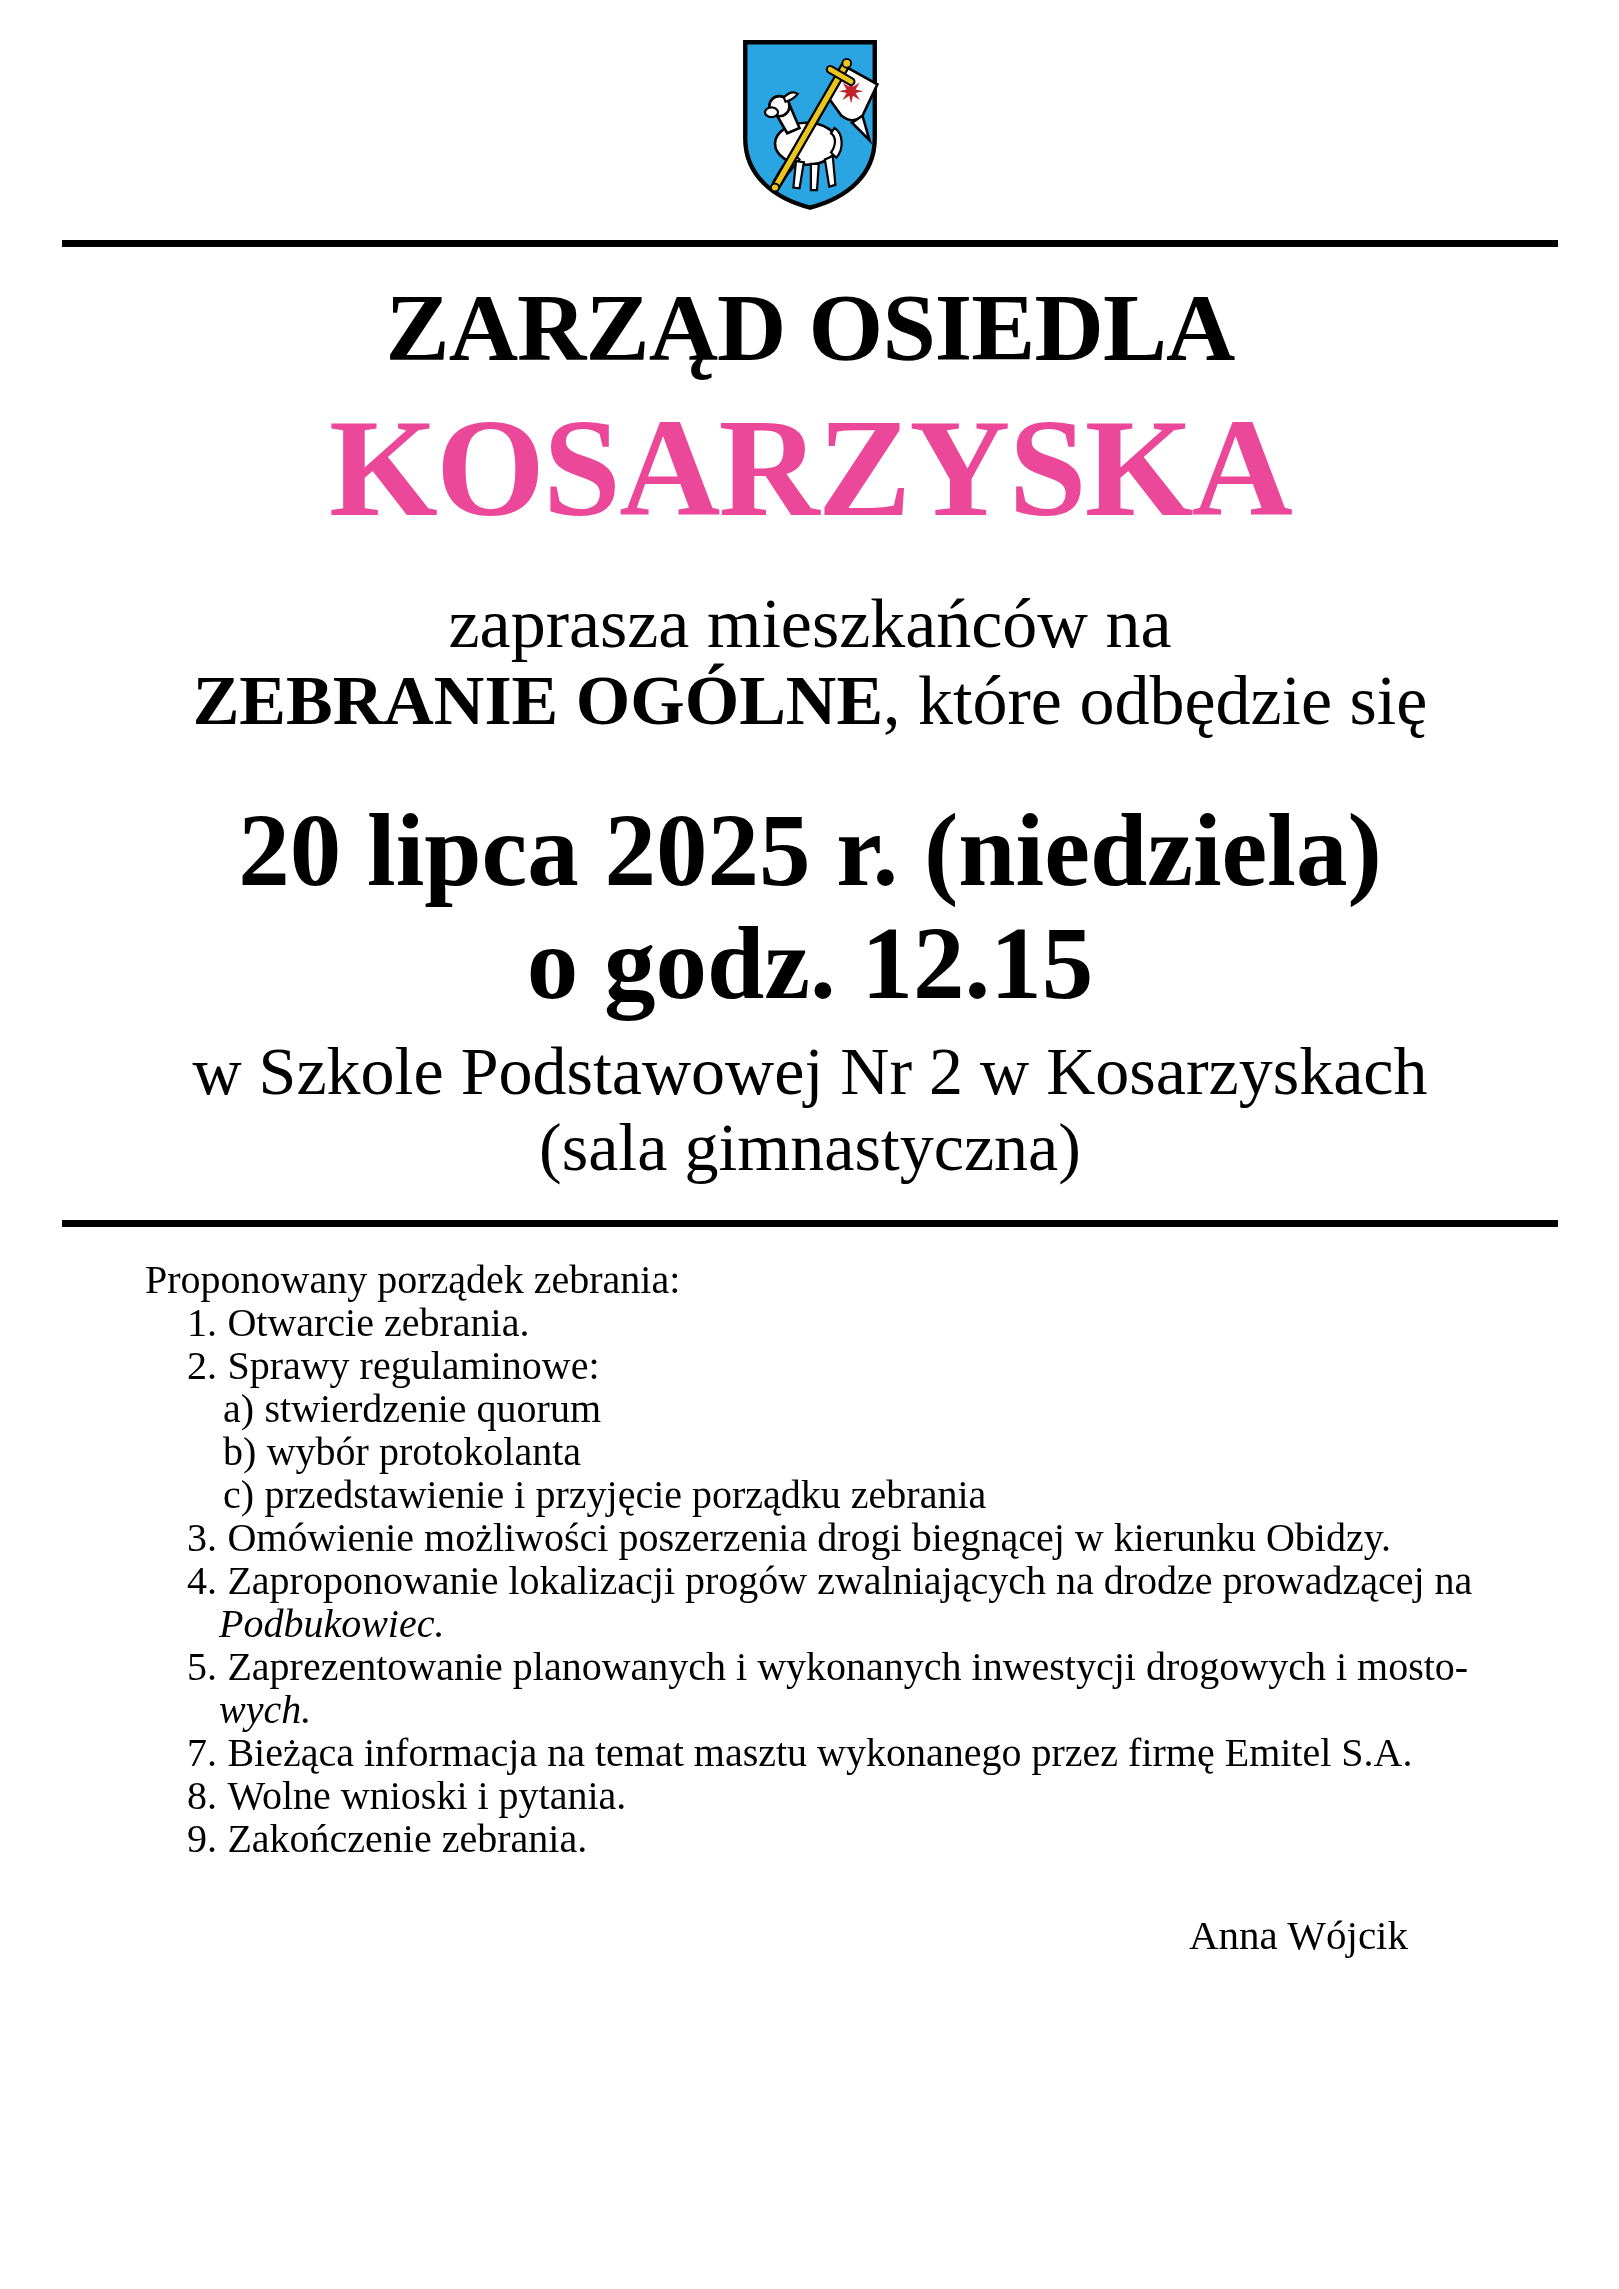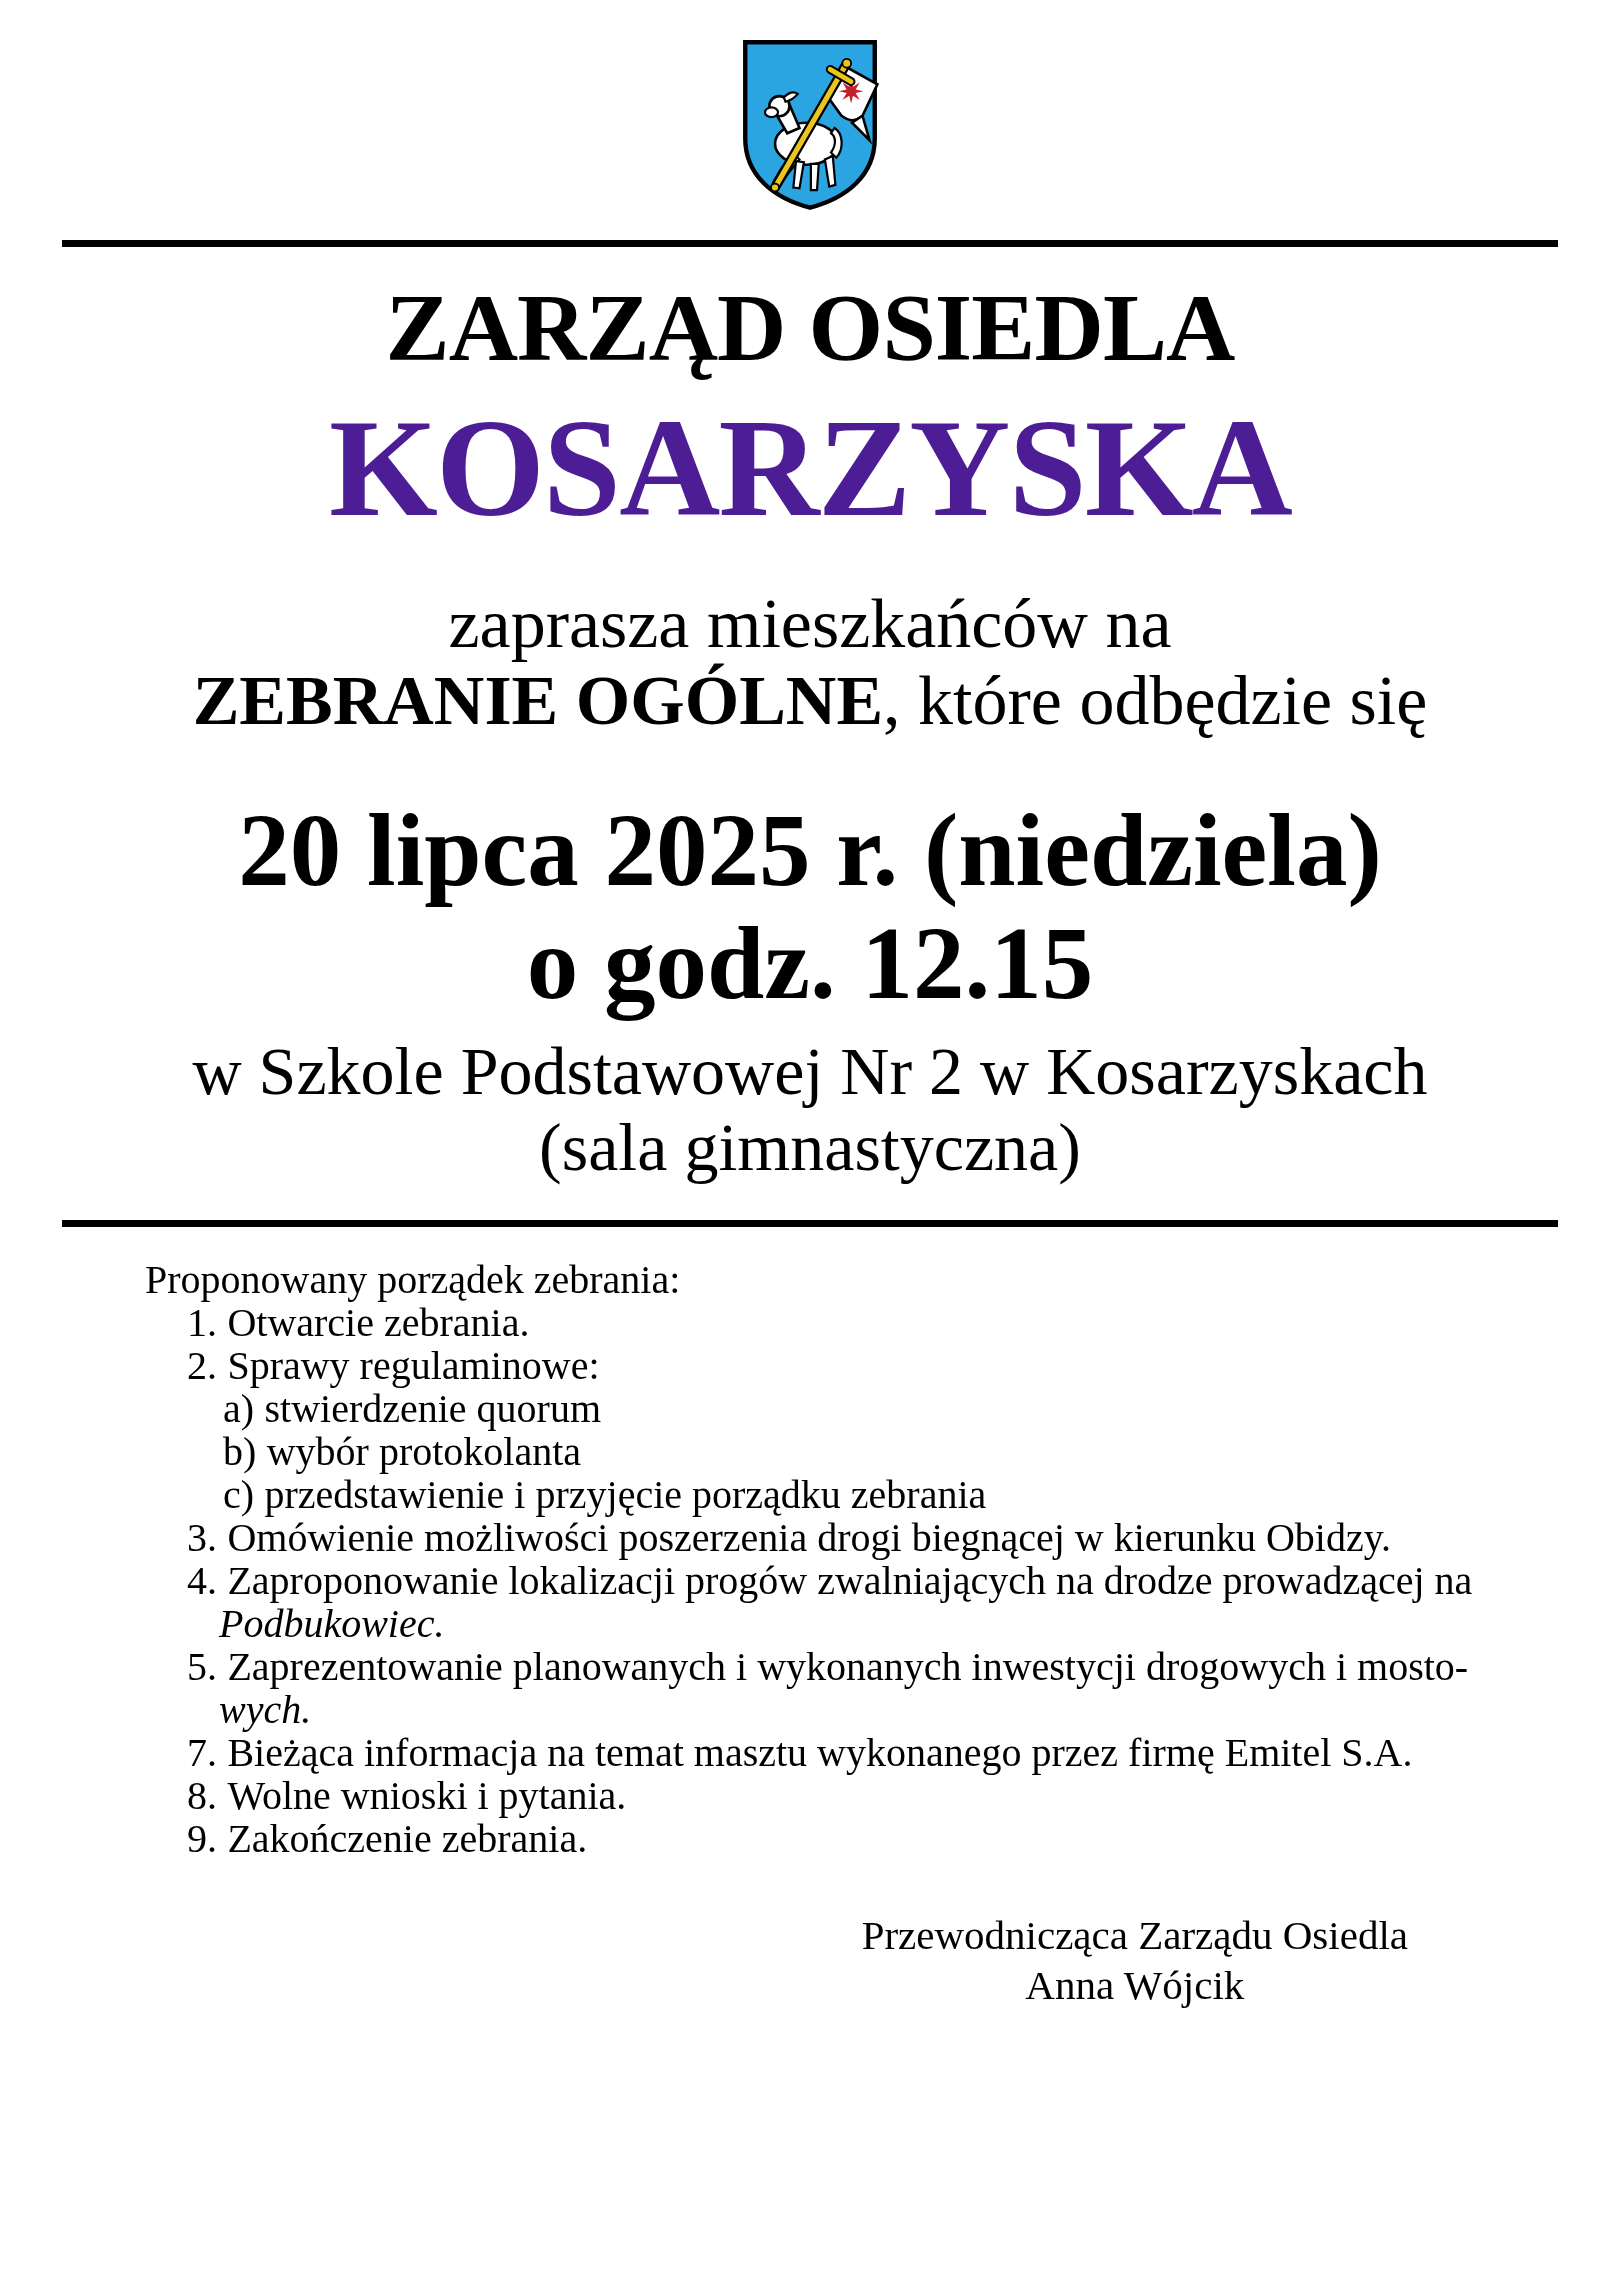--- a/index.html
+++ b/index.html
@@ -31,21 +31,21 @@
     text-align: center;
     letter-spacing: -0.9px;
     white-space: nowrap;
   }
   .org-line2 {
     margin-top: 14.8px;
     font-size: 140px;
     font-weight: 700;
     line-height: 1.05;
     text-align: center;
-    color: #4c1d95;
+    color: #ec4899;
     letter-spacing: -1.8px;
     white-space: nowrap;
   }
 
   .invite {
     margin-top: 44px;
     font-size: 70px;
     line-height: 1.1;
     text-align: center;
     white-space: nowrap;
@@ -167,16 +167,15 @@
   <div class="arow item"><span class="marker">4.</span><span class="atext">Zaproponowanie lokalizacji progów zwalniających na drodze prowadzącej na</span></div>
   <div class="arow cont"><span class="atext">Podbukowiec.</span></div>
   <div class="arow item"><span class="marker">5.</span><span class="atext">Zaprezentowanie planowanych i wykonanych inwestycji drogowych i mosto-</span></div>
   <div class="arow cont"><span class="atext">wych.</span></div>
   <div class="arow item"><span class="marker">7.</span><span class="atext">Bieżąca informacja na temat masztu wykonanego przez firmę Emitel S.A.</span></div>
   <div class="arow item"><span class="marker">8.</span><span class="atext">Wolne wnioski i pytania.</span></div>
   <div class="arow item"><span class="marker">9.</span><span class="atext">Zakończenie zebrania.</span></div>
 </div>
 
 <div class="signature">
-  <div>Przewodnicząca Zarządu Osiedla</div>
   <div class="sig-name">Anna Wójcik</div>
 </div>
 
 
 </body></html>

